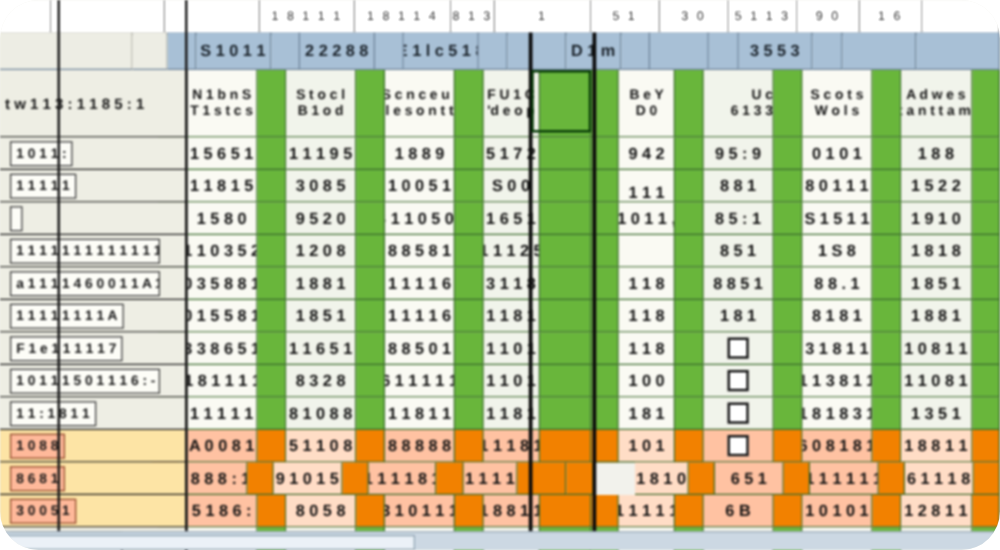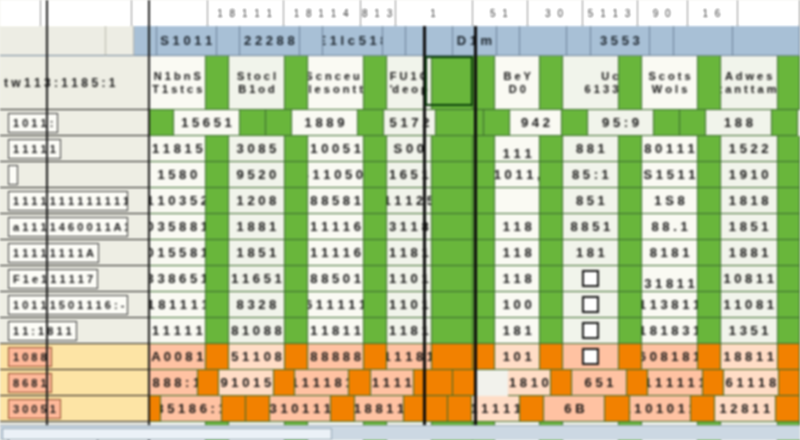--- a/index.html
+++ b/index.html
@@ -6,20 +6,21 @@
   body{
     width:800px;height:440px;overflow:hidden;
     font-family:"Liberation Sans", sans-serif;
     -webkit-font-smoothing:none;
   }
   
   #sheet{
     position:relative;width:800px;height:440px;
     background:#f2f2ec;
     overflow:hidden;
+    border-radius:31px;
   }
 
   
   #blurwrap{
     position:absolute;inset:0;
     filter:blur(0.9px) saturate(1.05) contrast(1.05);
   }
 
   
   .colstrip{
@@ -215,38 +216,44 @@
           </div>
           <div class="cell f-green" style="width: 26px;"></div>
         </div>
         <div class="row" style="height: 26px;">
           <div class="cell f-cream" style="width: 148px;"></div>
           <div class="cell f-green" style="width: 26px;"></div>
           <div class="cell f-white" style="width: 66px;">
             <span>1 5 6 5 1</span>
           </div>
           <div class="cell f-green" style="width: 26px;"></div>
+          <div class="cell f-white2" style="width: 66px;">
+            <span>1 1 1 9 5</span>
+          </div>
           <div class="cell f-green" style="width: 26px;"></div>
           <div class="cell f-white" style="width: 66px;">
             <span>1 8 8 9</span>
           </div>
           <div class="cell f-green" style="width: 26px;"></div>
           <div class="cell f-white2" style="width: 52px;">
             <span>5 1 7 2</span>
           </div>
           <div class="cell f-green" style="width: 48px;"></div>
           <div class="cell f-green" style="width: 26px;"></div>
           <div class="cell f-white" style="width: 52px;">
             <span>9 4 2</span>
           </div>
           <div class="cell f-green" style="width: 26px;"></div>
           <div class="cell f-white2" style="width: 66px;">
             <span>9 5 : 9</span>
           </div>
           <div class="cell f-green" style="width: 26px;"></div>
+          <div class="cell f-white" style="width: 66px;">
+            <span>0 1 0 1</span>
+          </div>
           <div class="cell f-green" style="width: 26px;"></div>
           <div class="cell f-white2" style="width: 66px;">
             <span>1 8 8</span>
           </div>
           <div class="cell f-green" style="width: 26px;"></div>
         </div>
         <div class="row" style="height: 26px;">
           <div class="cell f-cream" style="width: 148px;"></div>
           <div class="cell f-green" style="width: 26px;"></div>
           <div class="cell f-white" style="width: 66px;">
@@ -452,21 +459,21 @@
           <div class="cell f-green" style="width: 48px;"></div>
           <div class="cell f-green" style="width: 26px;"></div>
           <div class="cell f-white" style="width: 52px;">
             <span>1 1 8</span>
           </div>
           <div class="cell f-green" style="width: 26px;"></div>
           <div class="cell f-white2" style="width: 66px;">
             <span class="cbx"></span>
           </div>
           <div class="cell f-green" style="width: 26px;"></div>
-          <div class="cell f-white" style="width: 66px; align-items: flex-end;">
+          <div class="cell f-white" style="width: 66px;">
             <span>3 1 8 1 1</span>
           </div>
           <div class="cell f-green" style="width: 26px;"></div>
           <div class="cell f-white2" style="width: 66px;">
             <span>1 0 8 1 1</span>
           </div>
           <div class="cell f-green" style="width: 26px;"></div>
         </div>
         <div class="row" style="height: 26px;">
           <div class="cell f-cream" style="width: 148px;"></div>
@@ -616,20 +623,23 @@
           </div>
           <div class="cell f-orange" style="width: 26px;"></div>
         </div>
         <div class="row" style="height: 26px;">
           <div class="cell f-butter" style="width: 148px;"></div>
           <div class="cell f-orange" style="width: 26px;"></div>
           <div class="cell f-salmon" style="width: 66px;">
             <span>8 5 1 8 6 : 1</span>
           </div>
           <div class="cell f-orange" style="width: 26px;"></div>
+          <div class="cell f-lightsalmon" style="width: 66px;">
+            <span>8 0 5 8</span>
+          </div>
           <div class="cell f-orange" style="width: 26px;"></div>
           <div class="cell f-salmon" style="width: 66px;">
             <span>3 1 0 1 1 1</span>
           </div>
           <div class="cell f-orange" style="width: 26px;"></div>
           <div class="cell f-salmon" style="width: 52px;">
             <span>1 1 8 8 1 1 1</span>
           </div>
           <div class="cell f-orange" style="width: 48px;"></div>
           <div class="cell f-orange" style="width: 26px;"></div>

